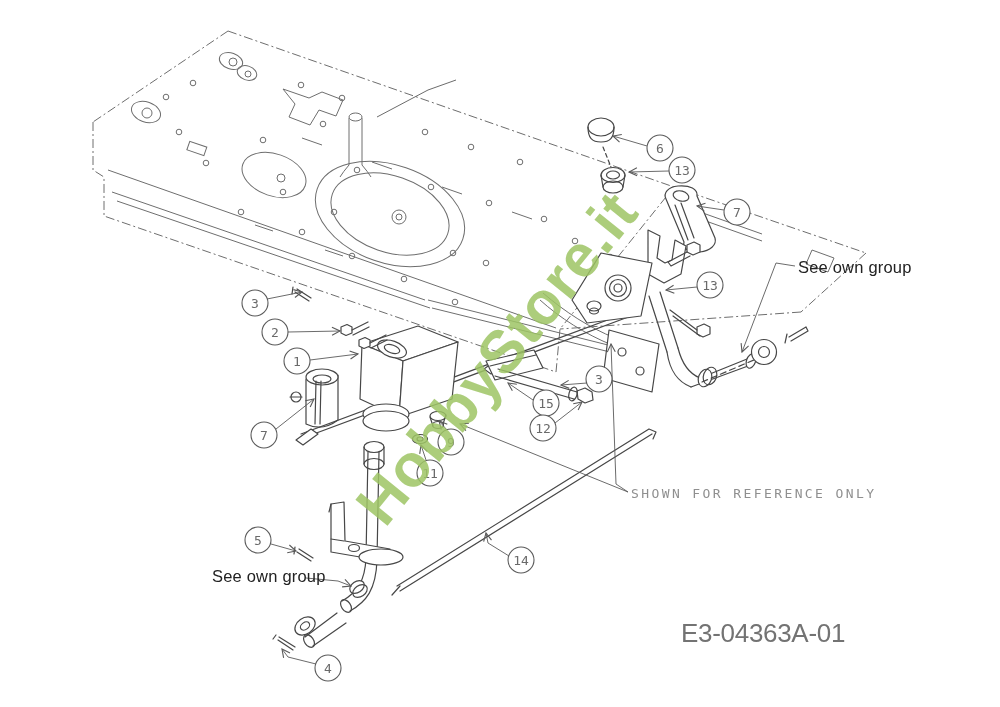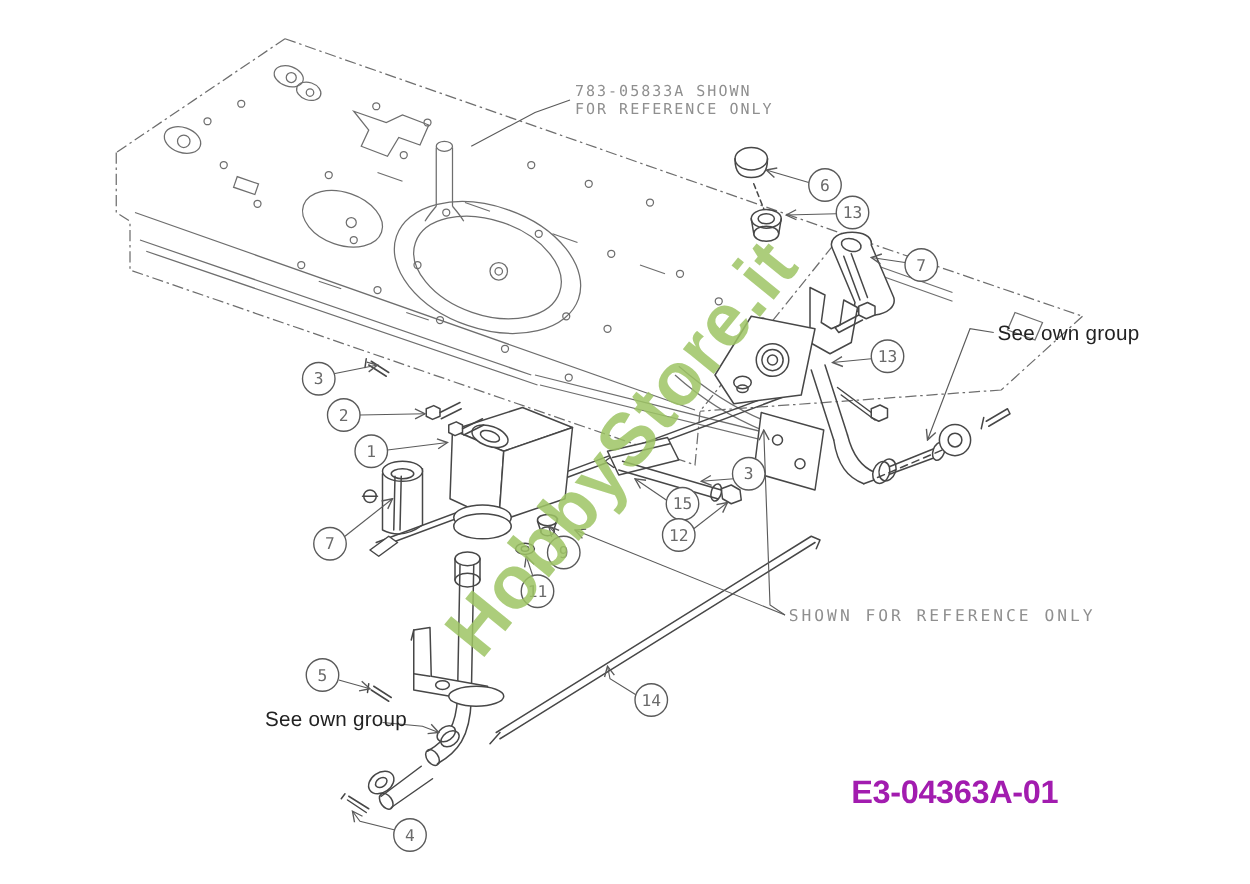--- a/index.html
+++ b/index.html
@@ -5,21 +5,21 @@
   html,body{margin:0;padding:0;background:#ffffff;}
   #stage{position:relative;width:1000px;height:707px;background:#fff;overflow:hidden;
          font-family:"Liberation Sans",sans-serif;}
   #stage svg{position:absolute;left:0;top:0;}
   .abs{position:absolute;white-space:nowrap;}
   .technote{font-family:"DejaVu Sans Mono",monospace;font-size:12px;letter-spacing:1.6px;
             color:#8f8f8f;line-height:14px;}
   .refnote{font-family:"DejaVu Sans Mono",monospace;font-size:13px;letter-spacing:2.4px;
            color:#8f8f8f;}
   .grouplabel{font-size:16.5px;font-weight:400;color:#222;letter-spacing:0.2px;}
-  .drawno{font-size:26px;font-weight:bold;color:#a21caf;letter-spacing:-0.3px;}
+  .drawno{font-size:26px;font-weight:normal;color:#737373;letter-spacing:-0.3px;}
   .watermark{left:497px;top:358px;transform:translate(-50%,-50%) rotate(-51deg);
              font-size:60px;font-weight:bold;color:rgba(158,196,100,0.85);
              letter-spacing:1px;pointer-events:none;}
 </style>
 </head>
 <body>
 
 <div id="stage">
 
   <svg id="diagram" width="1000" height="707" viewBox="0 0 1000 707">
@@ -270,24 +270,20 @@
           <text x="521" y="564.5" text-anchor="middle" font-size="13" fill="#6a6a6a" font-family="&quot;DejaVu Sans Mono&quot;, monospace">14</text>
         </g>
         <g>
           <polyline points="316,664 288,657 282,649" fill="none" stroke="#5a5a5a" stroke-width="0.9" marker-end="url(#arr)"></polyline>
           <circle cx="328" cy="668" r="13" fill="#fff" stroke="#5a5a5a" stroke-width="1.1"></circle>
           <text x="328" y="672.5" text-anchor="middle" font-size="13" fill="#6a6a6a" font-family="&quot;DejaVu Sans Mono&quot;, monospace">4</text>
         </g>
       </g>
   </svg>
 
-  <div class="abs technote" style="left:460px;top:66px;">
-    <div>783-05833A SHOWN</div>
-    <div>FOR REFERENCE ONLY</div>
-  </div>
 
   <div class="abs refnote" style="left:631px;top:486px;">SHOWN FOR REFERENCE ONLY</div>
 
   <div class="abs grouplabel" style="left:798px;top:258px;">See own group</div>
 
   <div class="abs grouplabel" style="left:212px;top:567px;">See own group</div>
 
   <div class="abs drawno" style="left:681px;top:618px;">E3-04363A-01</div>
 
   <div class="abs watermark">HobbyStore.it</div>

